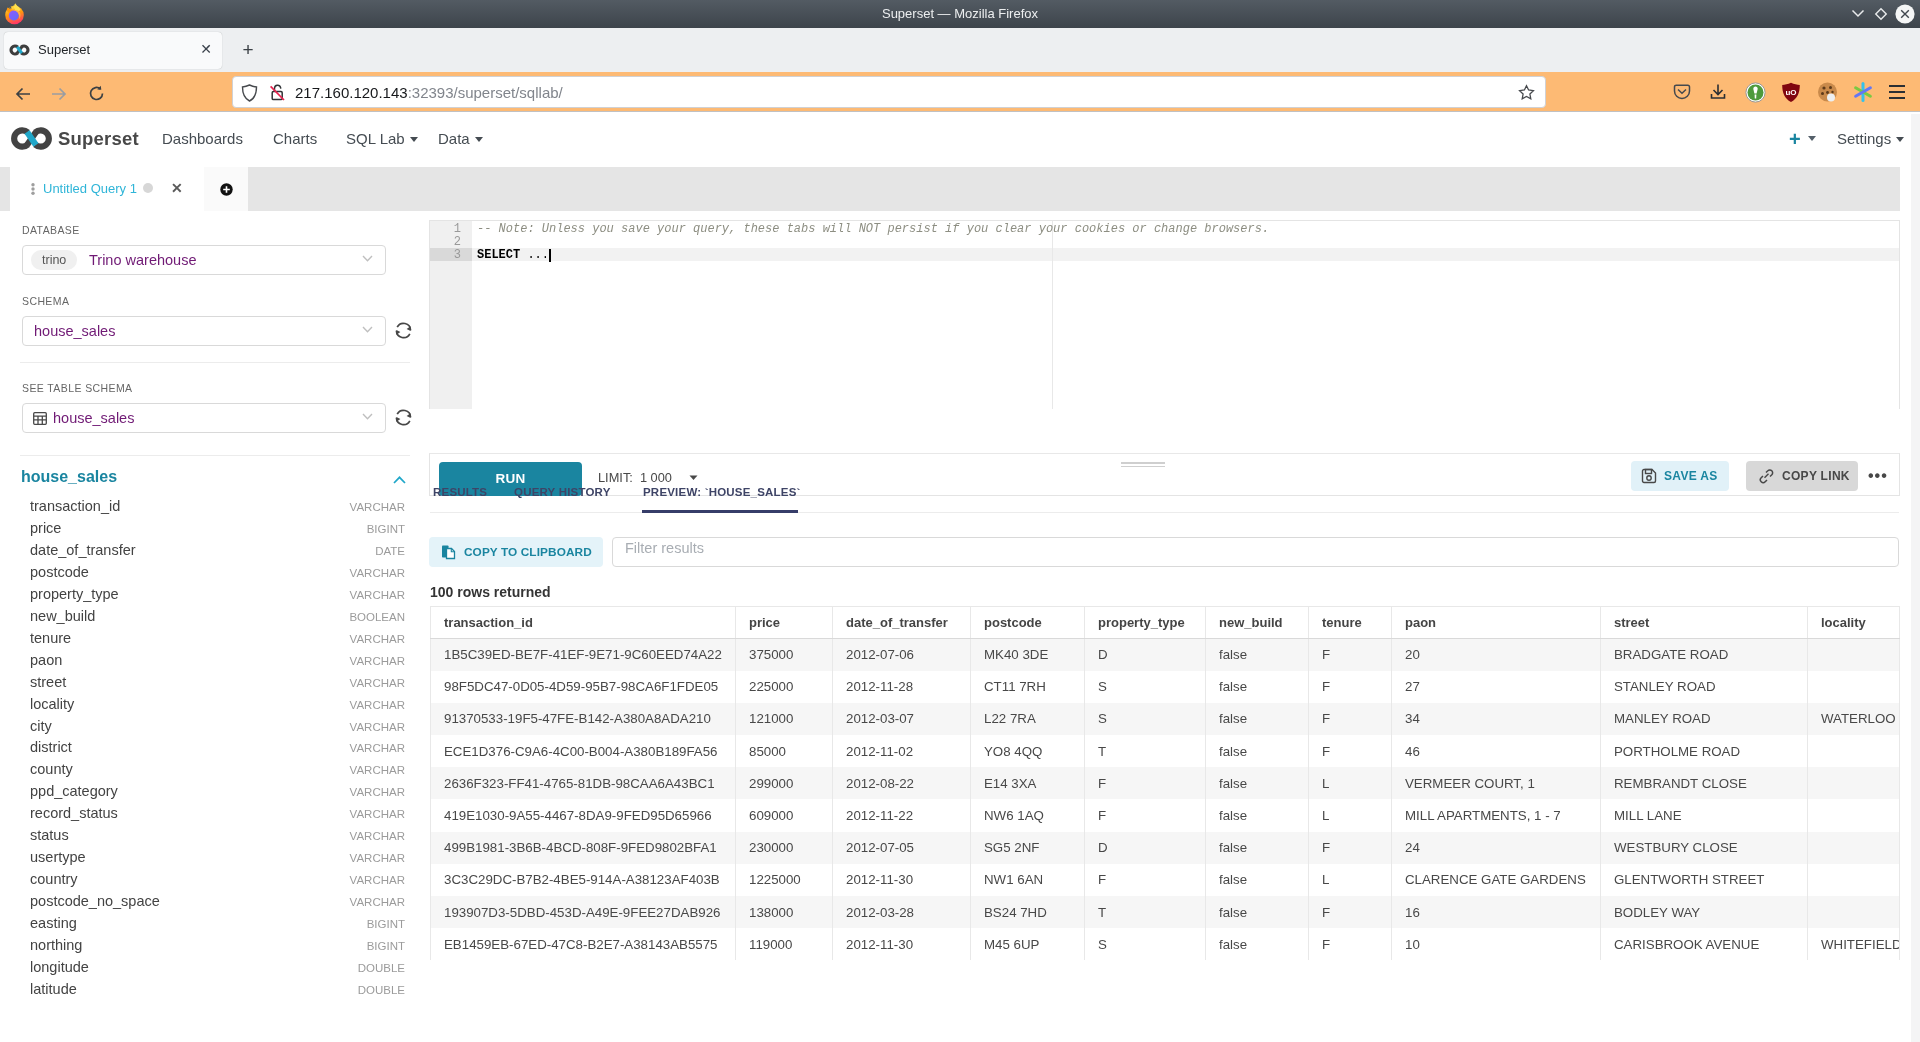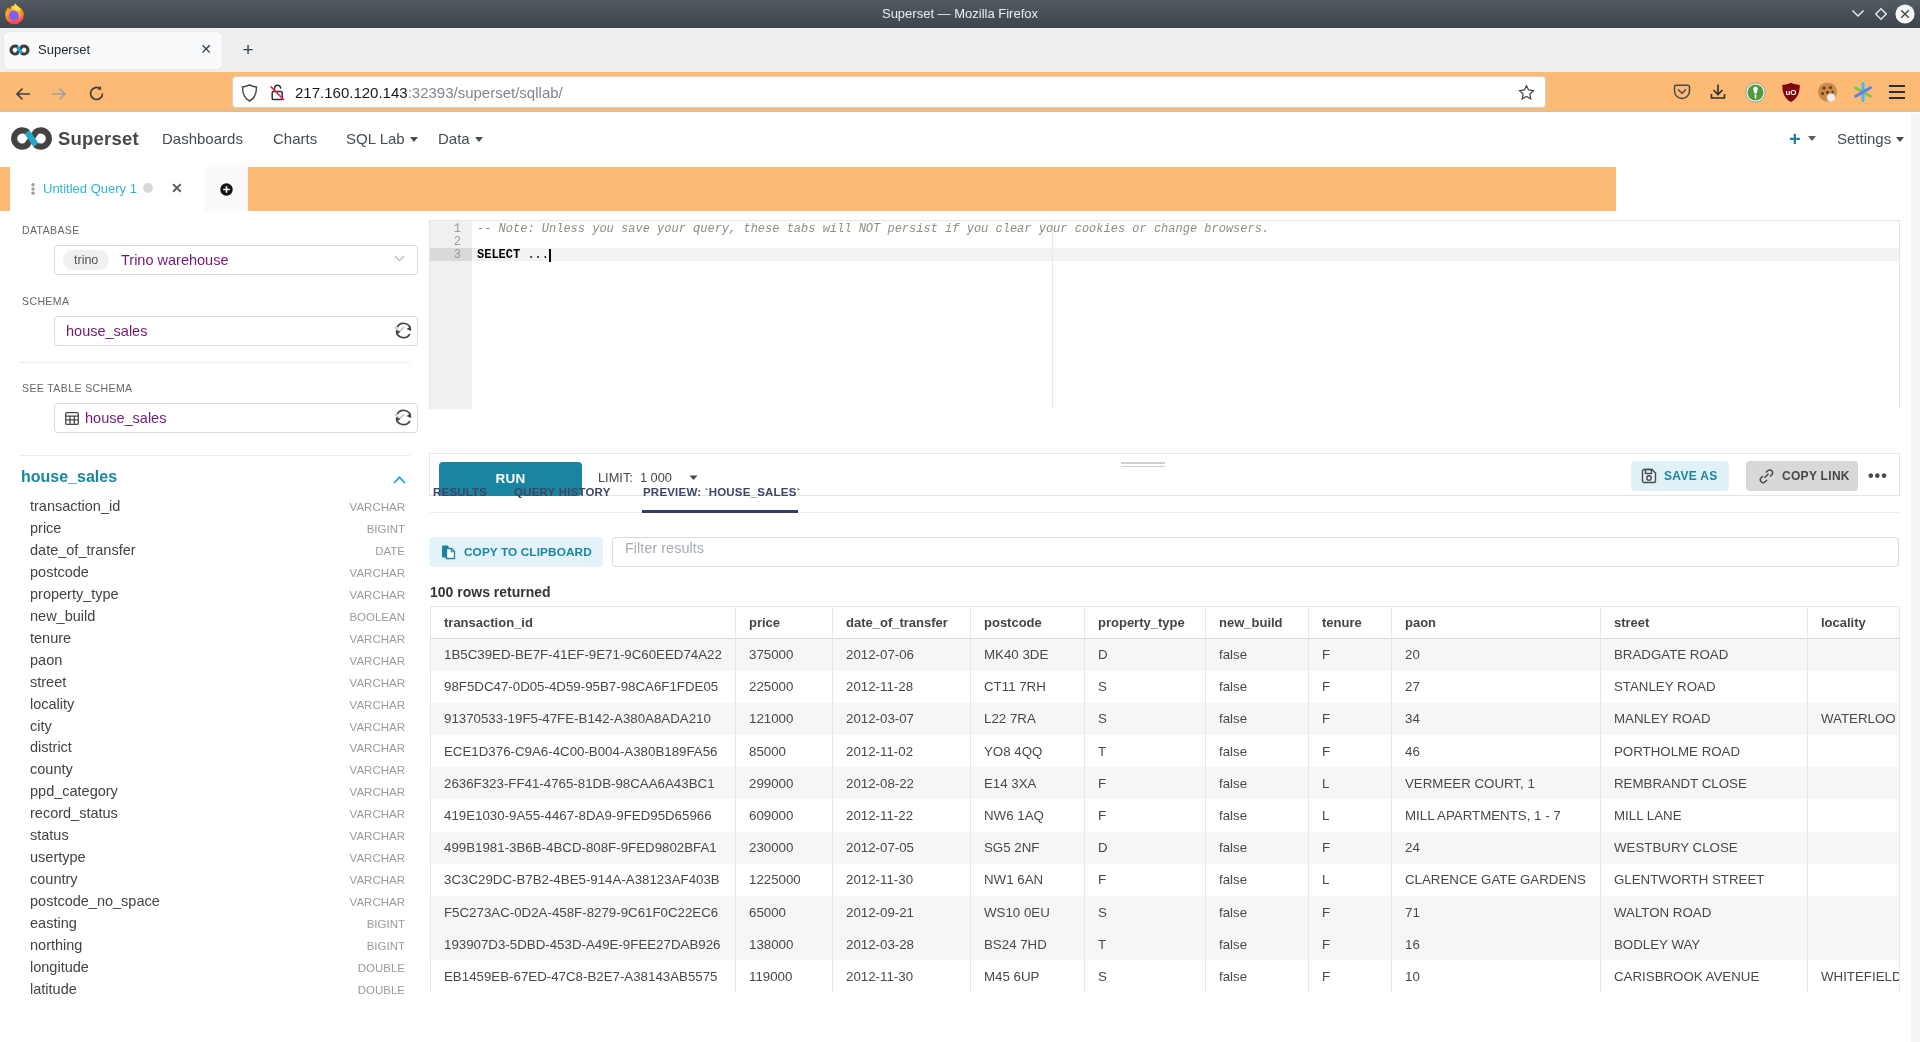--- a/index.html
+++ b/index.html
@@ -32,32 +32,32 @@
 #navbar { position:absolute; left:0; top:112px; width:1920px; height:55px; background:#fff; }
 #sslogo { position:absolute; left:10px; top:13px; }
 #ssname { position:absolute; left:58px; top:16px; font-size:18.5px; font-weight:bold; color:#484848; letter-spacing:.2px; }
 .navitem { position:absolute; top:18px; font-size:15px; color:#454c52; }
 .caret { display:inline-block; width:0; height:0; border-left:4px solid transparent; border-right:4px solid transparent; border-top:5px solid #454c52; vertical-align:2px; margin-left:5px; }
 #nav-plus { position:absolute; left:1789px; top:16px; color:#1a85a0; font-size:20px; font-weight:bold; }
 #nav-plus .caret { border-top-color:#55606a; vertical-align:5px; margin-left:7px;}
 #nav-settings { position:absolute; left:1837px; top:18px; font-size:15px; color:#454c52; }
 
 
-#qtabs { position:absolute; left:0; top:167px; width:1616px; height:44px; background:#fdba74; }
+#qtabs { position:absolute; left:0; top:167px; width:1900px; height:44px; background:#e5e5e5; }
 #qtab-active { position:absolute; left:10px; top:0px; width:194px; height:44px; background:#fff; }
 #qtab-active .dots { position:absolute; left:20.5px; top:16px; }
 #qtab-active .qname { position:absolute; left:33px; top:14px; font-size:13px; color:#2fb5d8; }
 #qtab-active .graydot { position:absolute; left:133px; top:16px; width:10px; height:10px; border-radius:50%; background:#d7d7d7; }
 #qtab-active .qclose { position:absolute; left:161px; top:13px; font-size:14px; font-weight:bold; color:#5a5a5a; }
 #qtab-plus { position:absolute; left:204px; top:0; width:44px; height:44px; background:#fafafa; }
 
 
 #sidebar { position:absolute; left:0; top:211px; width:430px; height:831px; background:#fff; }
 .sblabel { position:absolute; left:22px; font-size:10.5px; color:#666; letter-spacing:.4px; }
-.sbselect { position:absolute; left:22px; width:364px; height:30px; border:1px solid #d9d9d9; border-radius:4px; background:#fff;margin-left:32px; }
+.sbselect { position:absolute; left:22px; width:364px; height:30px; border:1px solid #d9d9d9; border-radius:4px; background:#fff; }
 .sbselect .seltext { position:absolute; left:11px; top:6px; font-size:14.5px; color:#701a75; }
 .selcaret { position:absolute; right:12px; top:9px; }
 .refresh { position:absolute; left:394px; width:19px; height:19px; }
 .sbdivider { position:absolute; left:20px; width:390px; border-top:1px solid #ececec; }
 #tbl-heading { position:absolute; left:21px; top:468px; font-size:16px; font-weight:bold; color:#1a85a0; }
 #tbl-chevron { position:absolute; left:393px; top:476px; }
 .col-row { position:absolute; left:30px; width:375px; height:22px; }
 .col-name { position:absolute; left:0; top:0; font-size:14.5px; color:#434343; }
 .col-type { position:absolute; right:0; top:3px; font-size:11.5px; color:#9b9b9b; }
 
@@ -592,32 +592,20 @@
         <td>2012-11-30</td>
         <td>NW1 6AN</td>
         <td>F</td>
         <td>false</td>
         <td>L</td>
         <td>CLARENCE GATE GARDENS</td>
         <td>GLENTWORTH STREET</td>
         <td></td>
       </tr>
       <tr class="odd">
-        <td>F5C273AC-0D2A-458F-8279-9C61F0C22EC6</td>
-        <td>65000</td>
-        <td>2012-09-21</td>
-        <td>WS10 0EU</td>
-        <td>S</td>
-        <td>false</td>
-        <td>F</td>
-        <td>71</td>
-        <td>WALTON ROAD</td>
-        <td></td>
-      </tr>
-      <tr class="odd">
         <td>193907D3-5DBD-453D-A49E-9FEE27DAB926</td>
         <td>138000</td>
         <td>2012-03-28</td>
         <td>BS24 7HD</td>
         <td>T</td>
         <td>false</td>
         <td>F</td>
         <td>16</td>
         <td>BODLEY WAY</td>
         <td></td>

